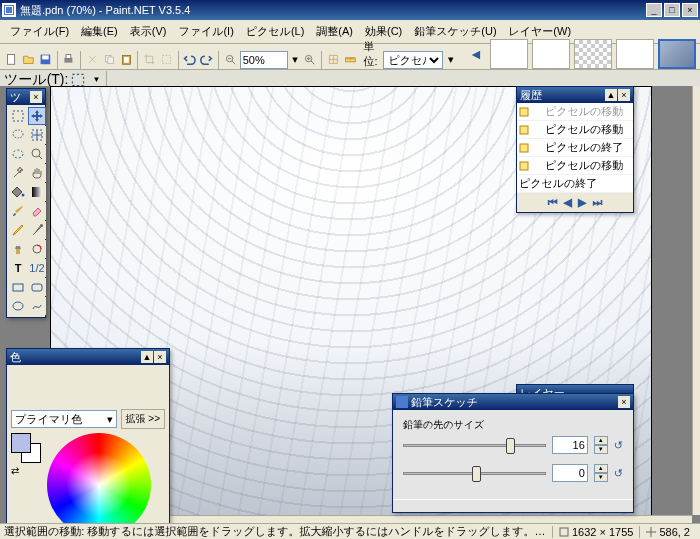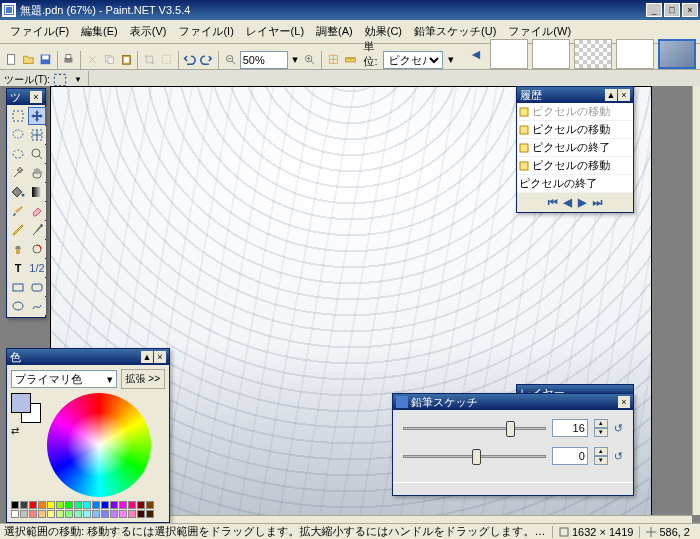--- a/index.html
+++ b/index.html
@@ -18,21 +18,21 @@
 .tb-btn { width: 20px; height: 20px; display:flex; align-items:center; justify-content:center; border:1px solid transparent;}
 .tb-sep { width: 1px; height: 18px; background: #aca899; margin: 0 2px; }
 .zoom-input { width: 48px; height: 18px; border:1px solid #7f9db9; background:white; padding:0 2px;}
 .unit-select { width: 60px; height: 18px; border:1px solid #7f9db9; background:white;}
 .thumb-strip { display:flex; gap:4px; margin-left: 8px; align-items:center;}
 .thumb { width: 38px; height: 30px; border:1px solid #aca899; background:white; position:relative;}
 .thumb.sel { border:2px solid #316ac5; }
 .thumb.checker { background: repeating-conic-gradient(#ccc 0 25%, #fff 0 50%) 0 0/8px 8px; }
 
 .toolbar2 { height: 20px; background: #e1e1d8; display:flex; align-items:center; padding:0 4px; border-bottom:1px solid #aca899;}
-.toolbar2 .lbl { font-size:10px; }
+.toolbar2 .lbl { font-size:14px; }
 .dd-arrow{font-size:8px;margin-left:4px;}
 
 .workspace { position:absolute; top:86px; left:0; right:0; bottom:16px; background:#808080; display:flex;}
 .canvas-area { flex:1; position:relative; overflow:hidden;}
 .canvas-scroll { position:absolute; top:0; left:50px; right:8px; bottom:8px; background:#808080;}
 .doc { position:absolute; top:0; left:0; width:602px; height:430px; background:white; border:1px solid #000;}
 .sketch { width:100%; height:100%; background: radial-gradient(ellipse 140% 100% at 50% 20%, #fff 0%, #f4f6f9 40%, #e8ecf2 60%, #dde3ea 80%, #cfd7e1 100%); position:relative; overflow:hidden;}
 .sketch::before{content:"";position:absolute;inset:0;background:
  repeating-radial-gradient(circle at 50% -10%, transparent 0 14px, rgba(80,100,130,.15) 14px 16px),
  repeating-linear-gradient(100deg, transparent 0 18px, rgba(80,100,130,.08) 18px 20px);
@@ -48,30 +48,30 @@
 .panel-title .pbtn{width:12px;height:12px;background:#ece9d8;color:#000;display:flex;align-items:center;justify-content:center;font-size:9px;margin-left:1px;}
 .tools-panel { top:2px; left:6px; width:40px; }
 .tools-grid { display:grid; grid-template-columns: repeat(2,18px); gap:1px; padding:2px;}
 .tool { width:18px; height:18px; display:flex; align-items:center; justify-content:center; border:1px solid transparent;background:#ece9d8;}
 .tool.sel{background:#c1d2ee;border:1px solid #316ac5;}
 .tool svg{width:14px;height:14px;}
 
 
 .hist-panel { top:0px; left:516px; width:118px;}
 .hist-list { background:white; max-height:108px; overflow:hidden;}
-.hist-item{display:flex;align-items:center;padding:1px 2px;gap:3px;font-size:10px;border-bottom:1px solid #f0f0f0;}
+.hist-item{display:flex;align-items:center;padding:1px 2px;gap:16px;font-size:10px;border-bottom:1px solid #f0f0f0;}
 .hist-item .hi{width:10px;height:10px;}
 .hist-item.dim{color:#999;}
 .hist-nav{display:flex;justify-content:center;gap:6px;padding:3px;background:#ece9d8;}
 .hist-nav .nb{color:#2c5aa0;font-size:11px;font-weight:bold;}
 
 
 .color-panel { top:262px; left:6px; width:164px; }
 .color-body { padding:4px;}
-.color-row1{display:flex;gap:4px;align-items:center;}
+.color-row1{display:flex;gap:4px;align-items:center;margin-top:40px;}
 .color-combo{flex:1;border:1px solid #7f9db9;background:white;height:18px;padding:0 3px;display:flex;align-items:center;}
 .expand-btn{border:1px solid #aca899;background:#ece9d8;padding:2px 4px;font-size:10px;}
 .color-mid{display:flex;gap:6px;margin-top:4px;align-items:flex-start;}
 .sw-stack{position:relative;width:30px;height:30px;}
 .sw-fg{position:absolute;top:0;left:0;width:20px;height:20px;border:1px solid #000;background:#b6bfe8;}
 .sw-bg{position:absolute;bottom:0;right:0;width:20px;height:20px;border:1px solid #000;background:#fff;}
 .wheel{width:104px;height:104px;border-radius:50%;background:conic-gradient(red,#ff0,#0f0,#0ff,#00f,#f0f,red);position:relative;}
 .wheel::after{content:"";position:absolute;inset:18%;border-radius:50%;background:radial-gradient(white,transparent 70%);}
 .palette{display:grid;grid-template-columns:repeat(16,8px);gap:1px;margin-top:4px;}
 .palette .pc{width:8px;height:8px;border:1px solid #888;}
@@ -100,36 +100,36 @@
 <body>
 
 <div class="titlebar">
   <span class="icon">
       <svg viewBox="0 0 10 10">
         <rect width="10" height="10" fill="#4a7bd0"></rect>
         <rect x="1" y="1" width="8" height="8" fill="#fff"></rect>
         <rect x="2" y="2" width="6" height="6" fill="#4a7bd0"></rect>
       </svg>
     </span>
-  <span class="title">無題.pdn (67%) - Paint.NET V3.5.4</span>
+  <span class="title">無題.pdn (70%) - Paint.NET V3.5.4</span>
   <span class="wbtn">_</span>
   <span class="wbtn">□</span>
   <span class="wbtn">×</span>
 </div>
 
 <div class="menubar">
   <span class="menu-item">ファイル(F)</span>
   <span class="menu-item">編集(E)</span>
   <span class="menu-item">表示(V)</span>
   <span class="menu-item">ファイル(I)</span>
-  <span class="menu-item">レイヤー(L)</span>
+  <span class="menu-item">ピクセル(L)</span>
   <span class="menu-item">調整(A)</span>
   <span class="menu-item">効果(C)</span>
   <span class="menu-item">鉛筆スケッチ(U)</span>
-  <span class="menu-item">ファイル(W)</span>
+  <span class="menu-item">レイヤー(W)</span>
 </div>
 
 <div class="toolbar1">
   <span class="tb-btn">
       <svg viewBox="0 0 16 16">
         <rect x="3" y="2" width="9" height="12" fill="#fff" stroke="#666"></rect>
       </svg>
     </span>
   <span class="tb-btn">
       <svg viewBox="0 0 16 16">
@@ -495,20 +495,21 @@
     <div class="panel dialog">
       <div class="panel-title">
           <svg width="12" height="12" viewBox="0 0 12 12" style="margin-right:3px">
             <rect width="12" height="12" fill="#4a7bd0"></rect>
           </svg>
           <span>鉛筆スケッチ</span>
           <span class="spacer"></span>
           <span class="pbtn">×</span>
         </div>
       <div class="dlg-body">
+        <div class="dlg-label">鉛筆の先のサイズ</div>
         <div class="slider-row">
           <div class="slider-track">
               <div class="track"></div>
               <div class="thumb-s" style="left:72%"></div>
             </div>
           <input class="num-input" value="16" style="">
           <div class="spin">
               <div class="sp">▲</div>
               <div class="sp">▼</div>
             </div>
@@ -535,21 +536,21 @@
 
   </div>
 </div>
 
 <div class="statusbar">
   <span class="sb-main">選択範囲の移動: 移動するには選択範囲をドラッグします。拡大縮小するにはハンドルをドラッグします。回転するにはマウスの右ボタンでドラッグ</span>
   <span class="sb-cell">
       <svg class="sb-ico" viewBox="0 0 10 10">
         <rect x="1" y="1" width="8" height="8" fill="none" stroke="#666"></rect>
       </svg>
-      <span>1632 × 1419</span>
+      <span>1632 × 1755</span>
     </span>
   <span class="sb-cell">
       <svg class="sb-ico" viewBox="0 0 10 10">
         <path d="M5 0v10M0 5h10" stroke="#666"></path>
       </svg>
       <span>586, 2</span>
     </span>
 </div>
 
 </body></html>

